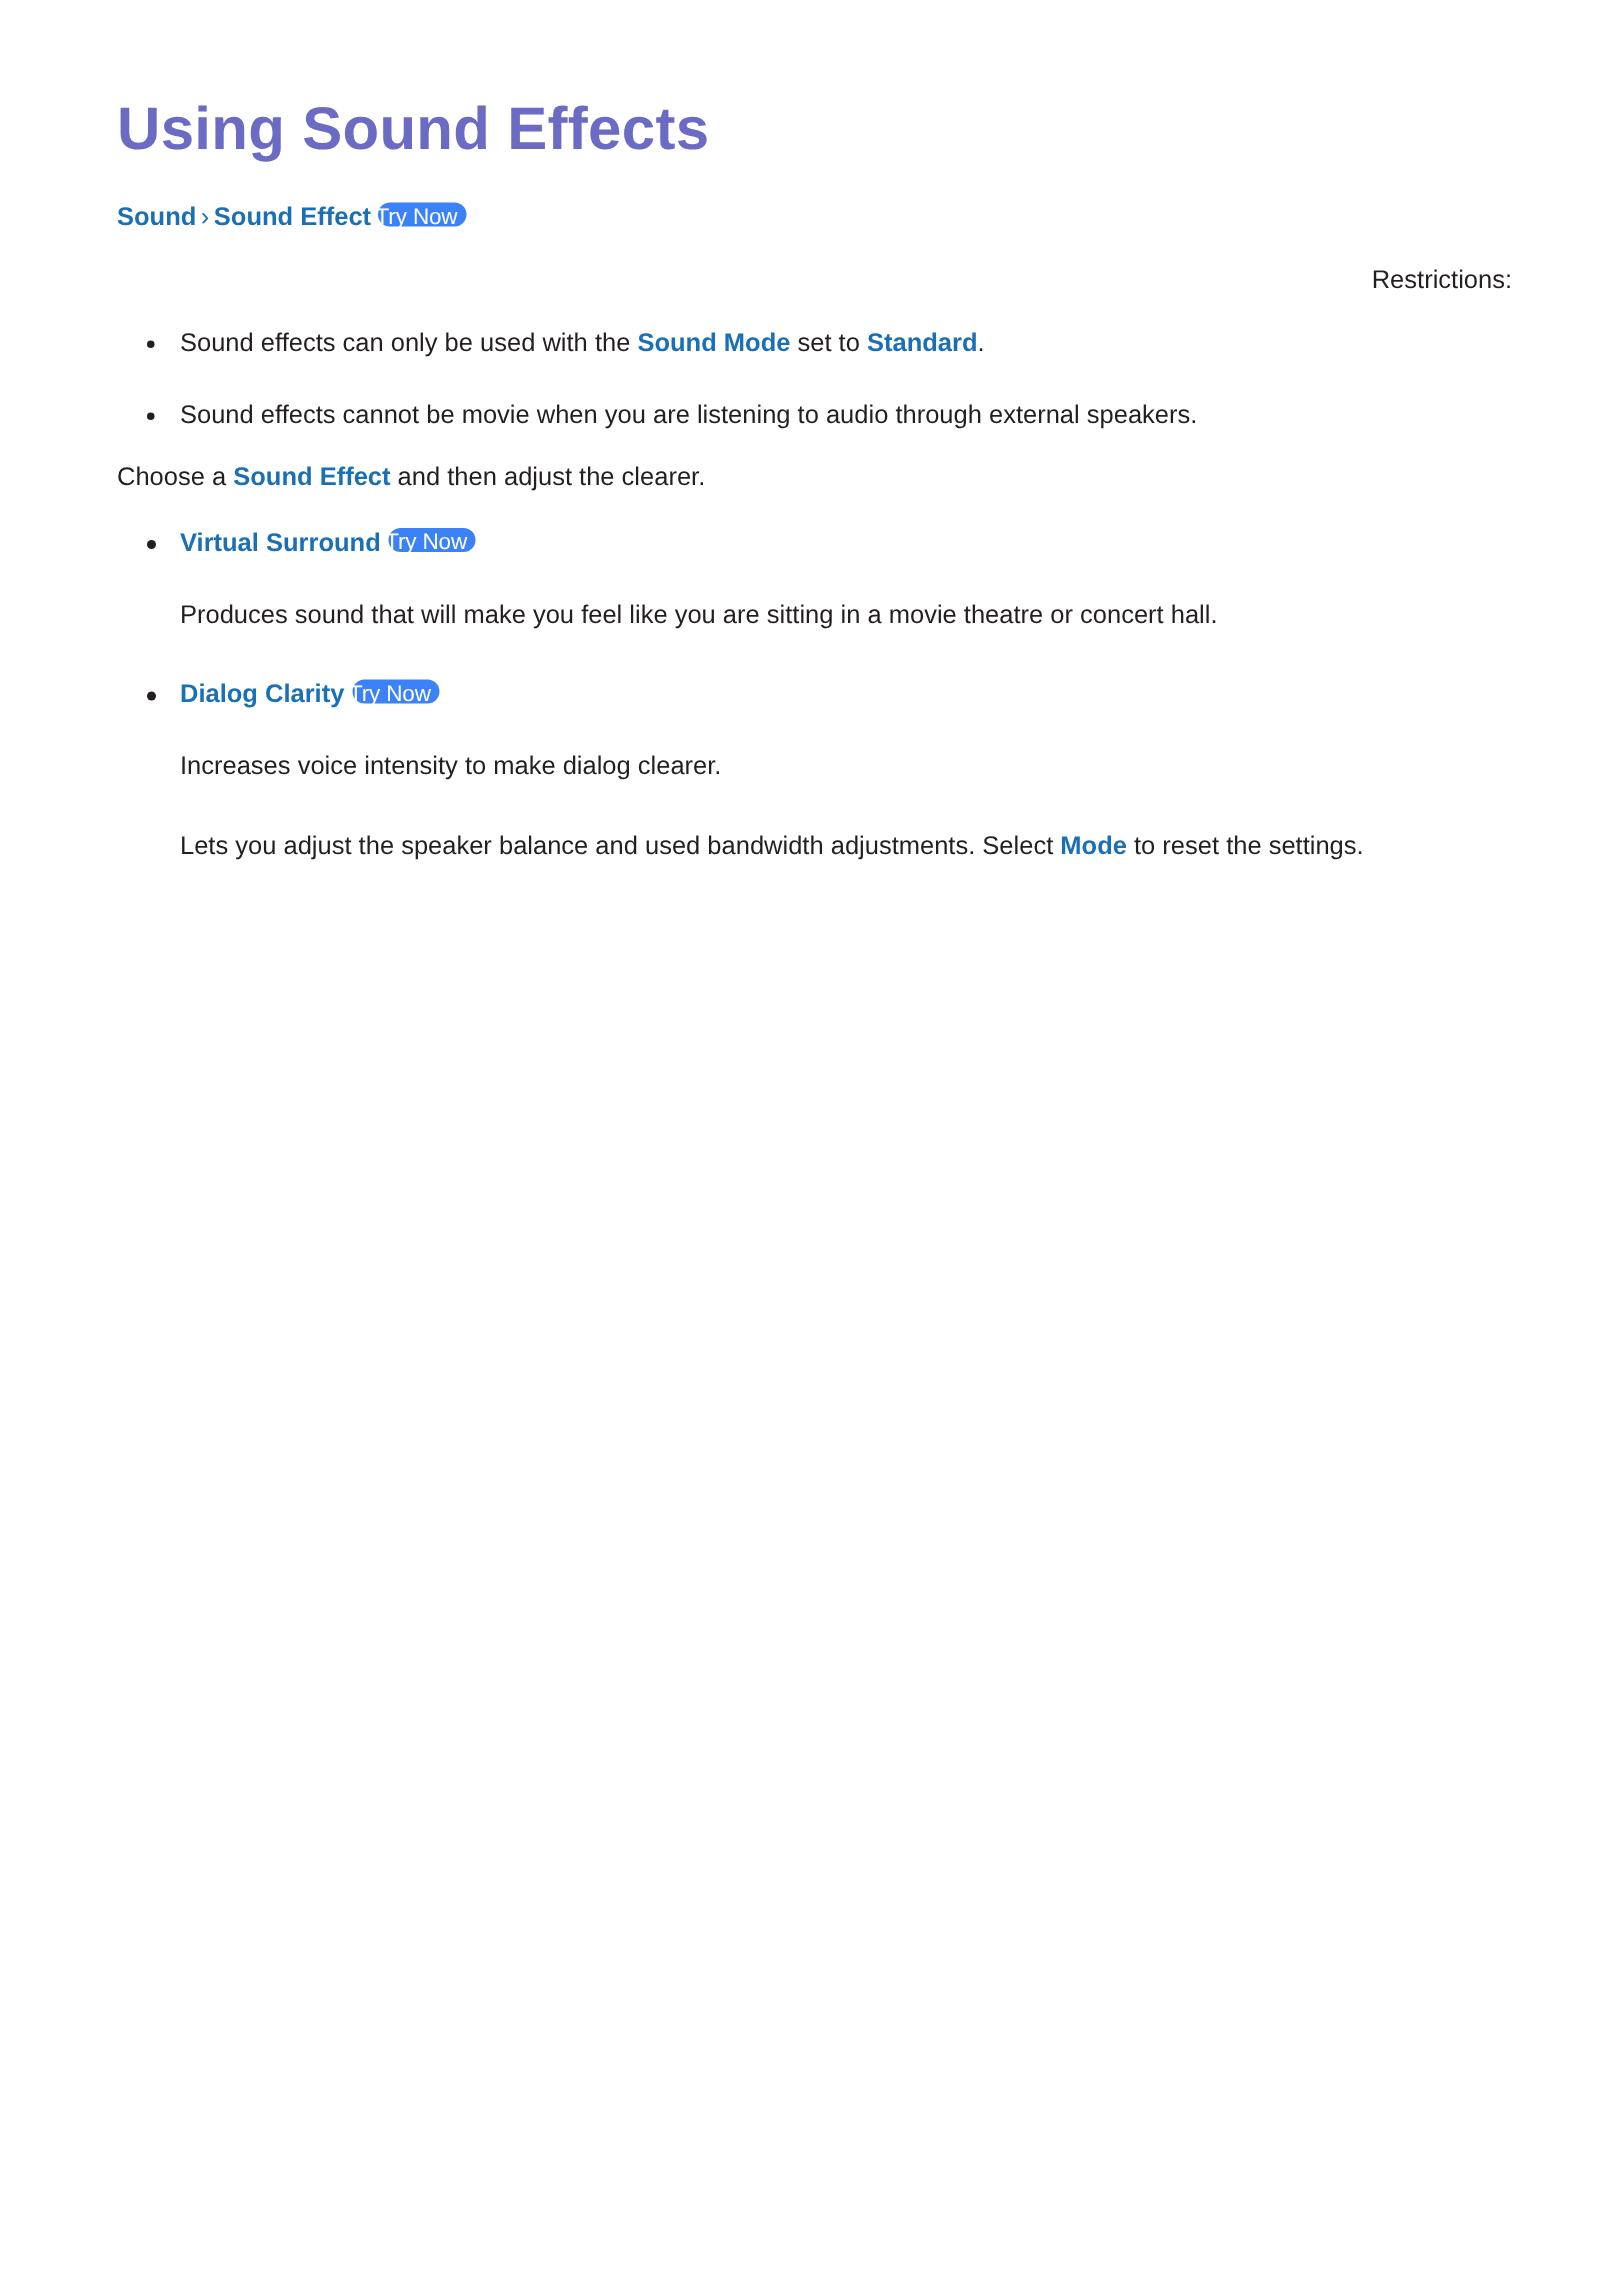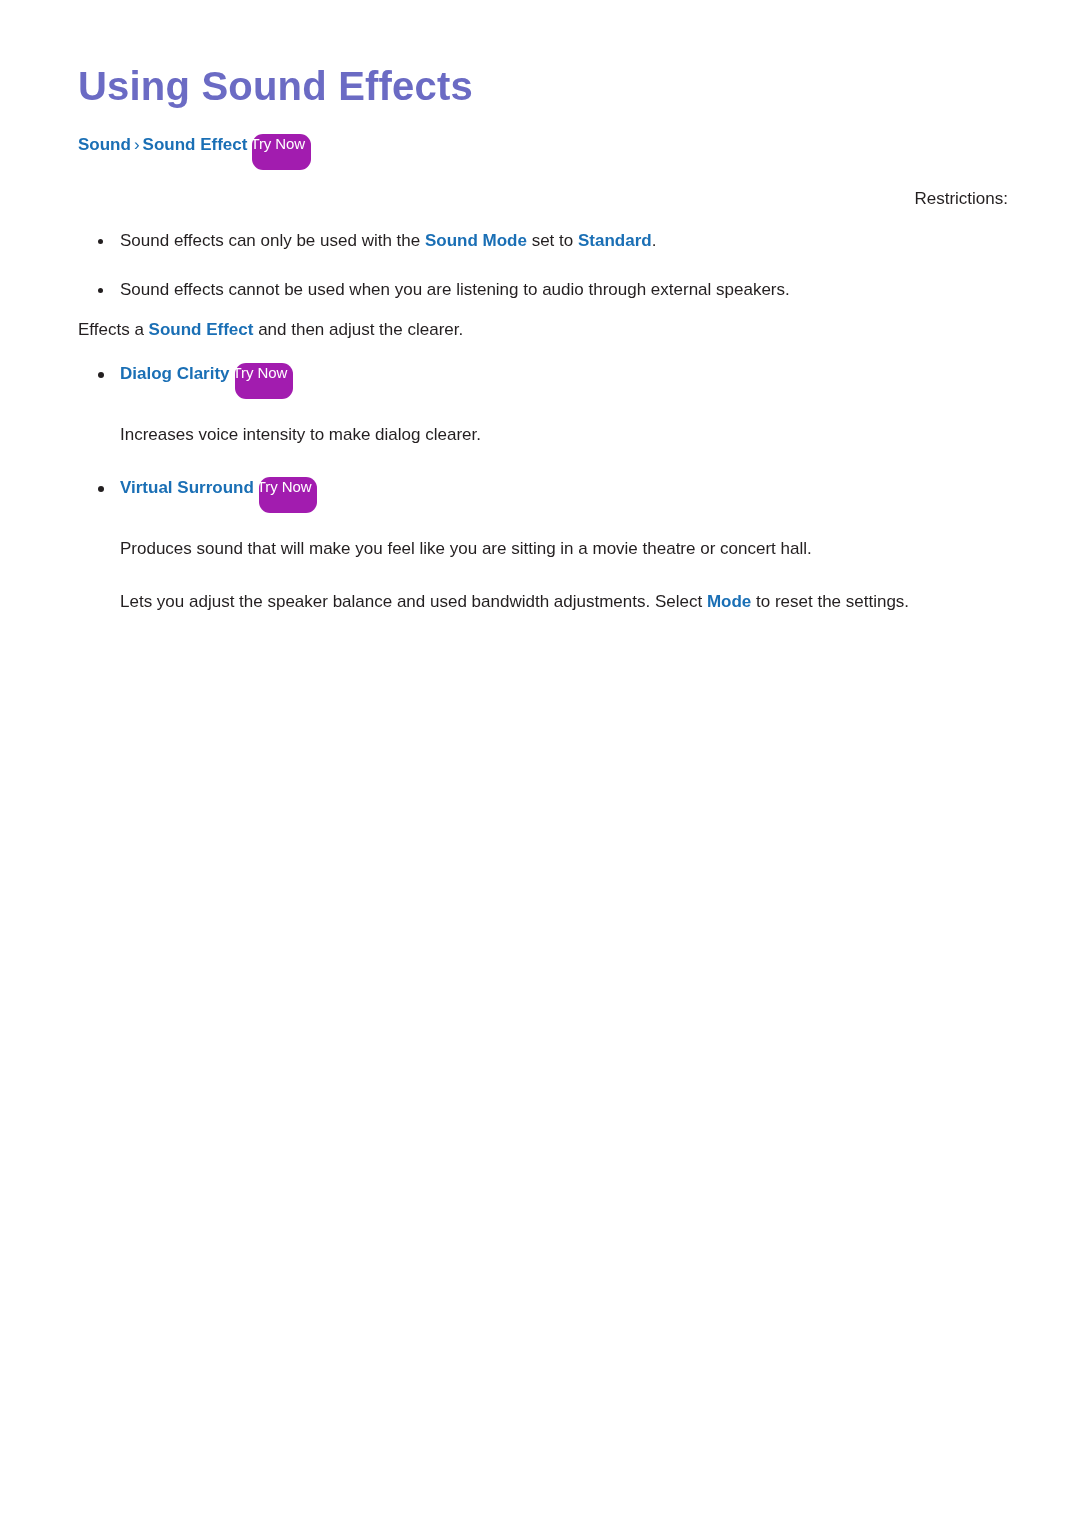--- a/index.html
+++ b/index.html
@@ -131,27 +131,27 @@
     margin-bottom: 26px;
   }
   .opt-desc.last {
     margin-bottom: 0;
   }
 
   
   .try-now {
     display: inline-block;
     position: relative;
-    background: #a21caf;
+    background: #3b82f6;
     border-radius: 11px;
     color: #ffffff;
     font-size: 15px;
     font-weight: normal;
     line-height: 20px;
-    height: 36px;
+    height: 16px;
     padding: 0 6px 0 1px;
     margin-left: 5px;
     vertical-align: 1px;
     letter-spacing: -0.1px;
     text-indent: -3px;
     overflow: visible;
   }
 </style>
 </head>
 <body>
@@ -163,33 +163,33 @@
 
     <div class="breadcrumb">
       <span>Sound</span><span class="sep">›</span><span>Sound Effect</span><span class="try-now">Try Now</span>
     </div>
 
 
     <p class="para tight">Restrictions:</p>
 
     <ul class="bullets">
       <li class="bullet-item"><span>Sound effects can only be used with the </span><span class="blue">Sound Mode</span><span> set to </span><span class="blue">Standard</span><span>.</span></li>
-      <li class="bullet-item"><span>Sound effects cannot be used when you are listening to audio through external speakers.</span></li>
+      <li class="bullet-item"><span>Sound effects cannot be movie when you are listening to audio through external speakers.</span></li>
     </ul>
 
-    <p class="para"><span>Effects a </span><span class="blue">Sound Effect</span><span> and then adjust the clearer.</span></p>
+    <p class="para"><span>Choose a </span><span class="blue">Sound Effect</span><span> and then adjust the clearer.</span></p>
+
+    <div class="opt-block">
+      <div class="opt-head"><span>Virtual Surround</span><span class="try-now">Try Now</span></div>
+      <div class="opt-desc">Produces sound that will make you feel like you are sitting in a movie theatre or concert hall.</div>
+    </div>
 
     <div class="opt-block">
       <div class="opt-head"><span>Dialog Clarity</span><span class="try-now">Try Now</span></div>
       <div class="opt-desc">Increases voice intensity to make dialog clearer.</div>
-    </div>
-
-    <div class="opt-block">
-      <div class="opt-head"><span>Virtual Surround</span><span class="try-now">Try Now</span></div>
-      <div class="opt-desc">Produces sound that will make you feel like you are sitting in a movie theatre or concert hall.</div>
     </div>
 
     <div class="opt-block">
       <div class="opt-desc last"><span>Lets you adjust the speaker balance and used bandwidth adjustments. Select </span><span class="blue">Mode</span><span> to reset the settings.</span></div>
     </div>
 
   </div>
 </div>
 
 </body></html>

